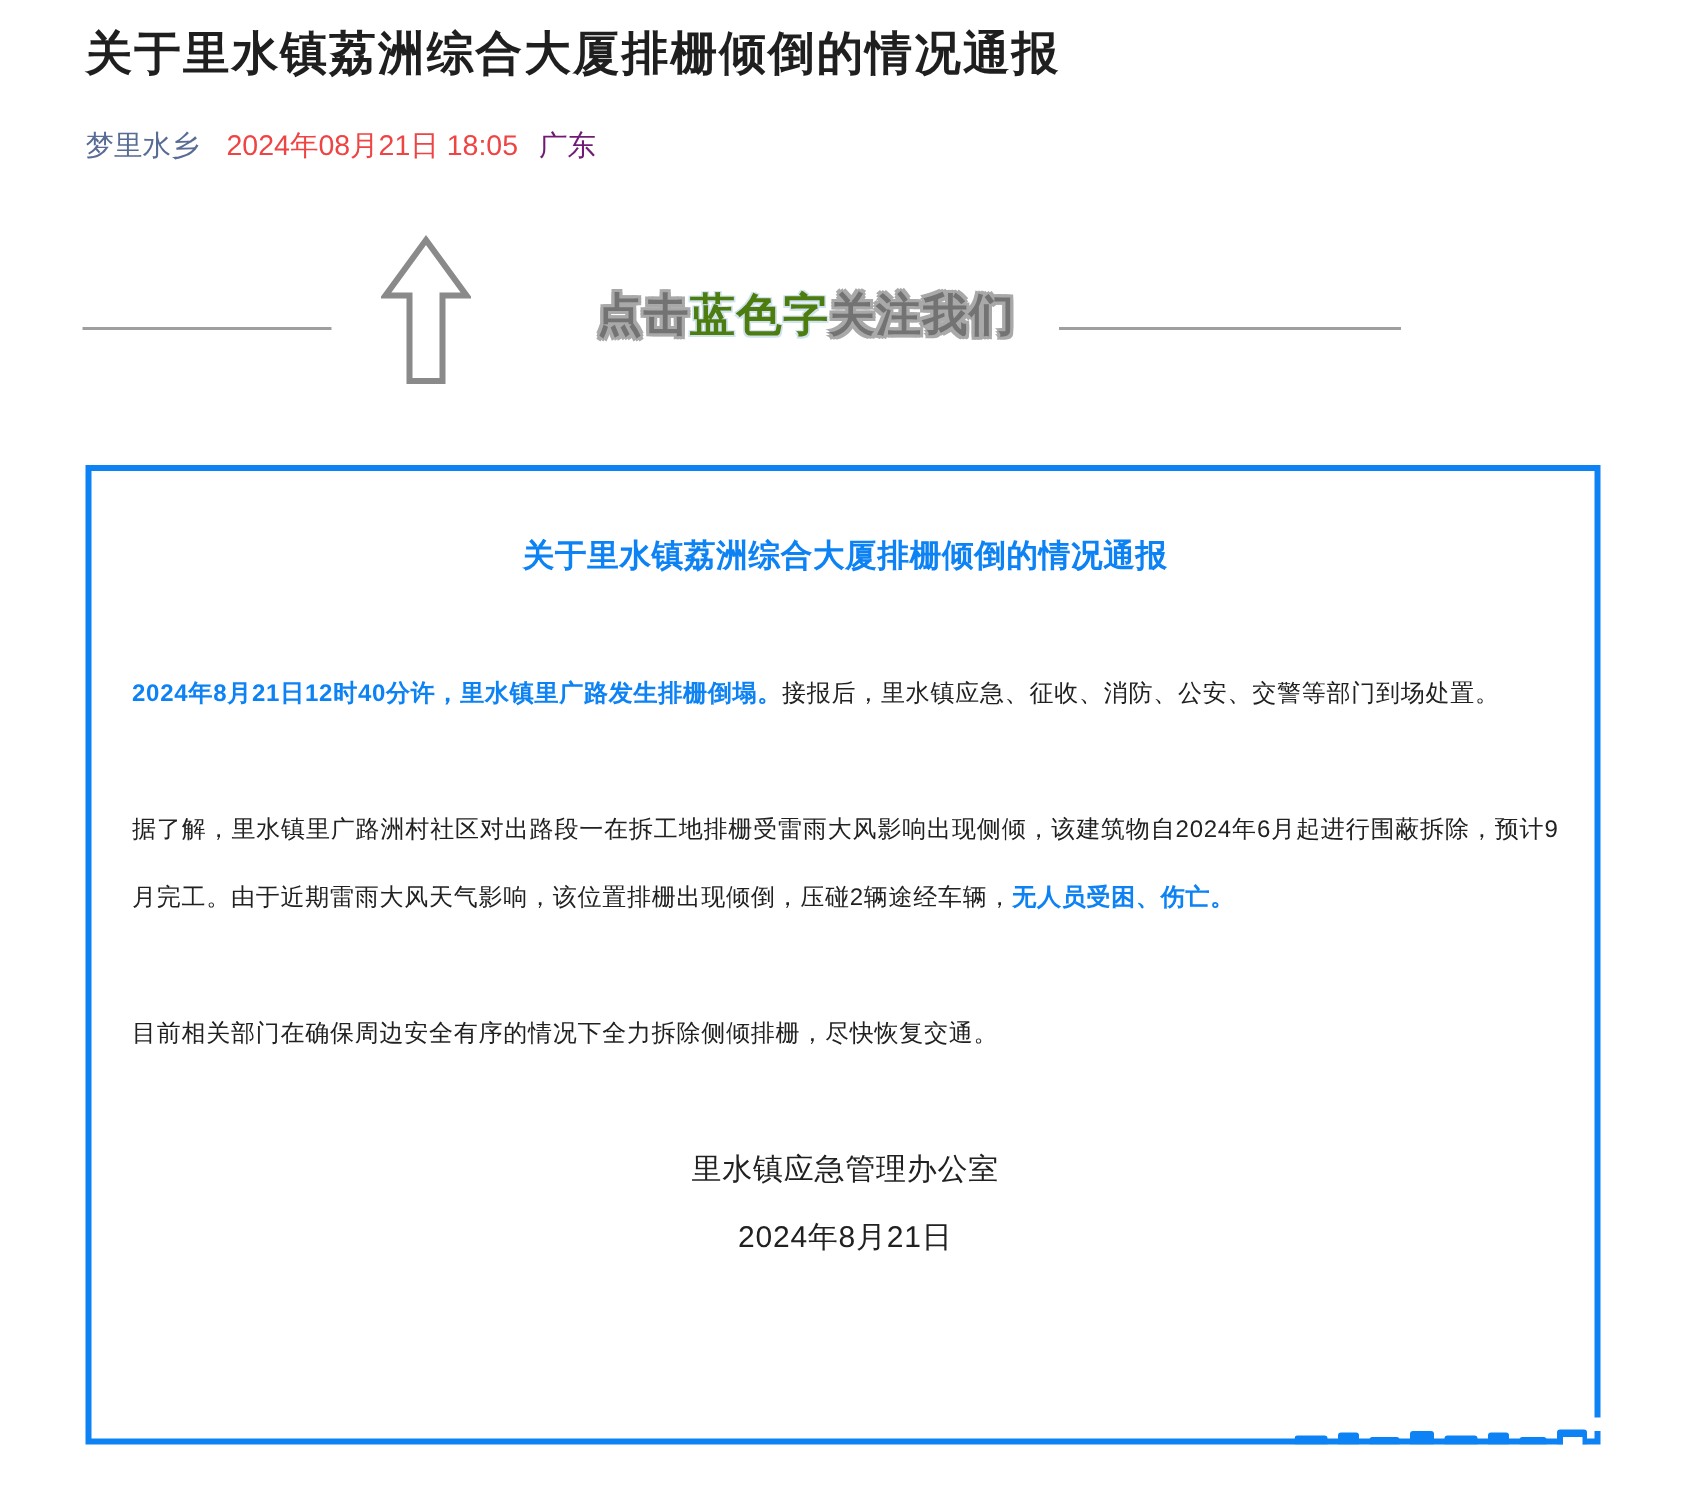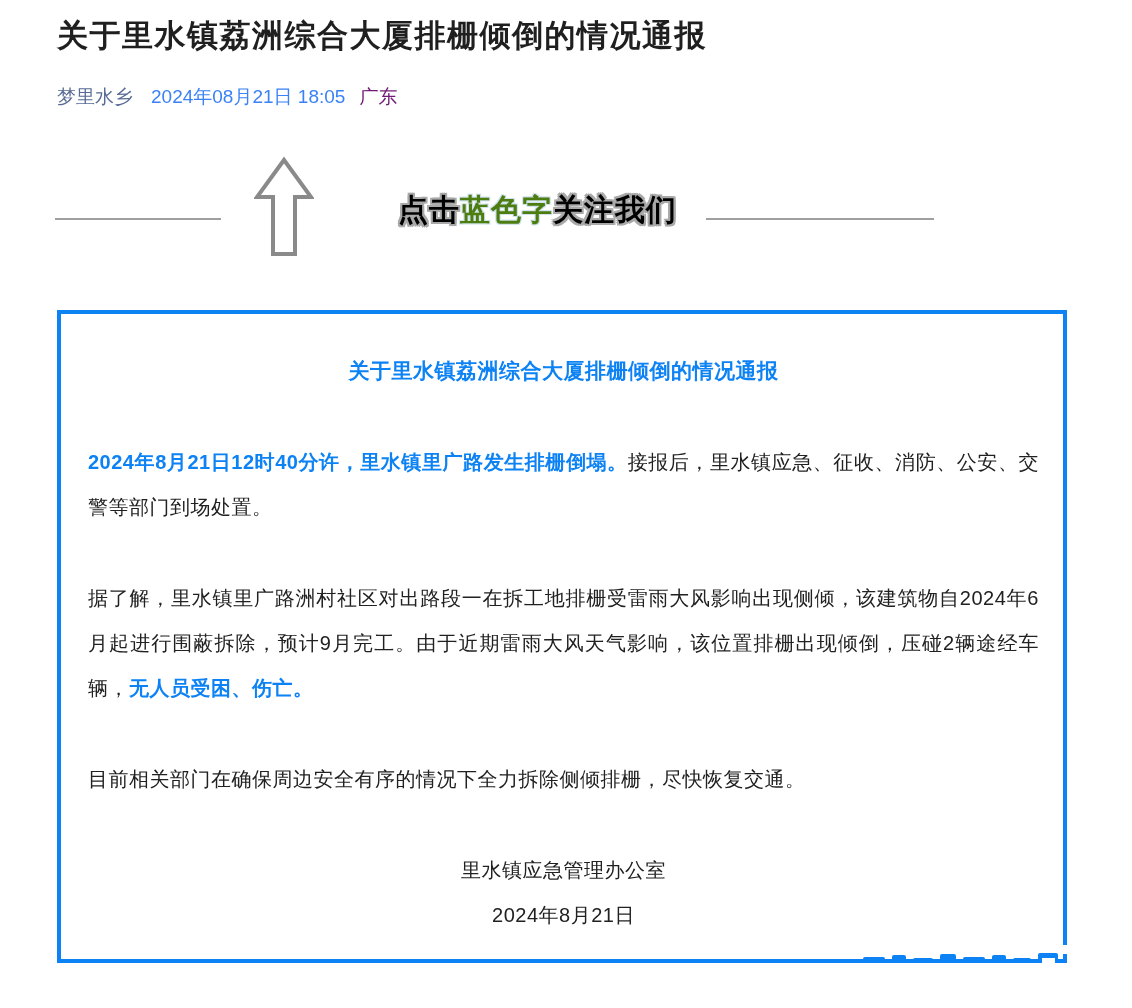--- a/index.html
+++ b/index.html
@@ -25,39 +25,39 @@
     letter-spacing: 1.5px;
   }
   .byline {
     position: absolute;
     left: 57px; top: 84px;
     display: flex;
     align-items: flex-end;
     font-size: 19px;
   }
   .account-link { color: #576b95; text-decoration: none; margin-right: 18px; cursor: pointer; }
-  .pub-date { color: #3b82f6; }
+  .pub-date { color: #ef4444; }
   .pub-location { color: #701a75; margin-left: 14px; }
 
   
   .banner { position: absolute; left: 0; top: 150px; width: 1132px; height: 115px; cursor: pointer; }
   .divider { position: absolute; top: 68px; height: 2px; background: #9f9f9f; }
   .divider.left  { left: 55px;  width: 166px; }
   .divider.right { left: 706px; width: 228px; }
   .arrow-icon { position: absolute; left: 254px; top: 6px; width: 60px; height: 102px; }
   .banner-text {
     position: absolute;
     left: 398px; top: 40px;
     font-size: 30px;
     font-weight: 900;
     letter-spacing: 1px;
     white-space: nowrap;
   }
   .otl {
-    color: #000000;
+    color: #737373;
     text-shadow:
       -2px -2px 0 #a9a9a9, 2px -2px 0 #a9a9a9,
       -2px  2px 0 #a9a9a9, 2px  2px 0 #a9a9a9,
       -2px  0   0 #a9a9a9, 2px  0   0 #a9a9a9,
        0   -2px 0 #a9a9a9, 0    2px 0 #a9a9a9;
     text-align: right;
   }
   .blue-hl {
     color: #4d7c0f;
     text-shadow:
@@ -77,21 +77,21 @@
   .notice-title {
     text-align: center;
     color: #0c82f4;
     font-size: 21px;
     line-height: 29px;
     font-weight: 700;
     letter-spacing: 0.5px;
     margin-bottom: 55px;
   }
   .notice-box p {
-    font-size: 20px;
+    font-size: 16px;
     line-height: 45px;
     color: #212121;
     letter-spacing: 0.5px;
     text-align: justify;
     margin: 0 0 46px 0;
   }
   .accent-bold { color: #0c82f4; font-weight: 700; }
   .sign-block { margin-top: 46px; text-align: center; font-size: 20px; line-height: 45px; color: #212121; letter-spacing: 0.5px; }
 
   

